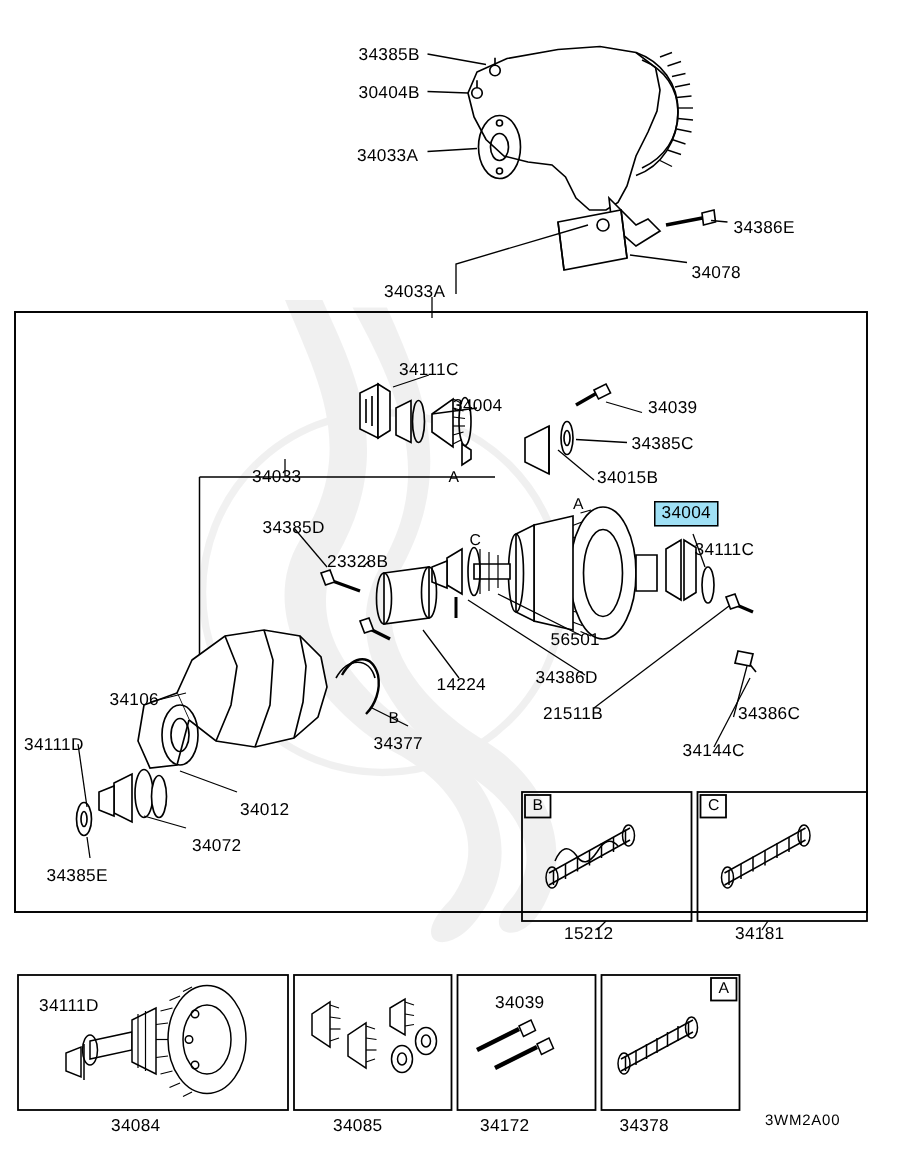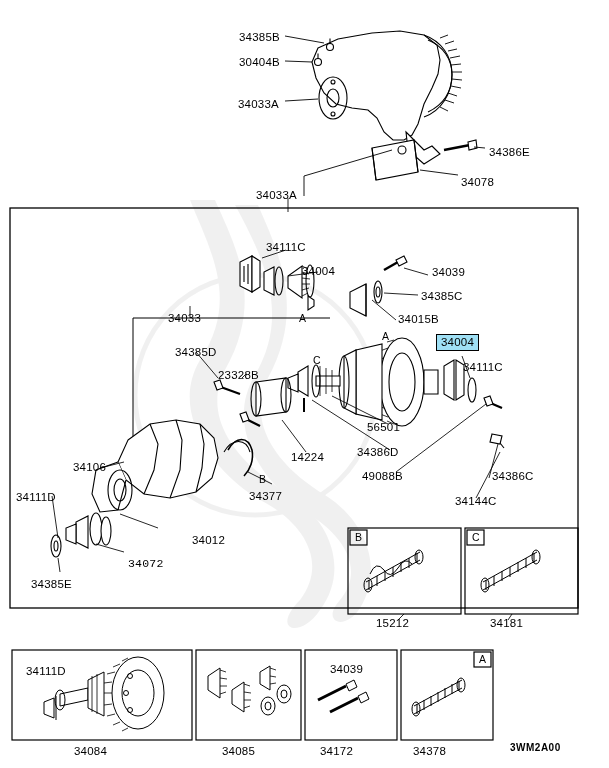--- a/index.html
+++ b/index.html
@@ -401,40 +401,40 @@
 <div class="lbl" style="left:398px;top:313px;">34015B</div>
 <div class="lbl small" style="left:299px;top:312px;">A</div>
 <div class="lbl small" style="left:382px;top:330px;">A</div>
 <div class="lbl" style="left:175px;top:346px;">34385D</div>
 <div class="lbl hl" style="left:436px;top:334px;">34004</div>
 <div class="lbl" style="left:463px;top:361px;">34111C</div>
 <div class="lbl" style="left:218px;top:369px;">23328B</div>
 <div class="lbl small" style="left:313px;top:354px;">C</div>
 <div class="lbl" style="left:367px;top:421px;">56501</div>
 <div class="lbl" style="left:357px;top:446px;">34386D</div>
-<div class="lbl" style="left:362px;top:470px;">49088B</div>
+<div class="lbl" style="left:362px;top:470px;">21511B</div>
 <div class="lbl" style="left:492px;top:470px;">34386C</div>
 <div class="lbl" style="left:455px;top:495px;">34144C</div>
 <div class="lbl" style="left:291px;top:451px;">14224</div>
 <div class="lbl small" style="left:259px;top:473px;">B</div>
 <div class="lbl" style="left:249px;top:490px;">34377</div>
 <div class="lbl" style="left:73px;top:461px;">34106</div>
 <div class="lbl" style="left:16px;top:491px;">34111D</div>
-<div class="lbl" style="left:160px;top:534px;margin-left:32px;">34012</div>
-<div class="lbl" style="left:128px;top:558px;font-family:Liberation Mono, monospace;">34072</div>
+<div class="lbl" style="left:160px;top:534px;">34012</div>
+<div class="lbl" style="left:128px;top:558px;">34072</div>
 <div class="lbl" style="left:31px;top:578px;">34385E</div>
 
 <div class="lbl small" style="left:355px;top:531px;">B</div>
 <div class="lbl" style="left:376px;top:617px;">15212</div>
 <div class="lbl small" style="left:472px;top:531px;">C</div>
 <div class="lbl" style="left:490px;top:617px;">34181</div>
 
 <div class="lbl" style="left:26px;top:665px;">34111D</div>
 <div class="lbl" style="left:74px;top:745px;">34084</div>
 <div class="lbl" style="left:222px;top:745px;">34085</div>
 <div class="lbl" style="left:330px;top:663px;">34039</div>
 <div class="lbl" style="left:320px;top:745px;">34172</div>
 <div class="lbl small" style="left:479px;top:653px;">A</div>
 <div class="lbl" style="left:413px;top:745px;">34378</div>
 
-<div class="lbl code" style="left:510px;top:742px;font-weight:bold;">3WM2A00</div>
+<div class="lbl code" style="left:510px;top:742px;">3WM2A00</div>
 
 </div>
 
 </body></html>

